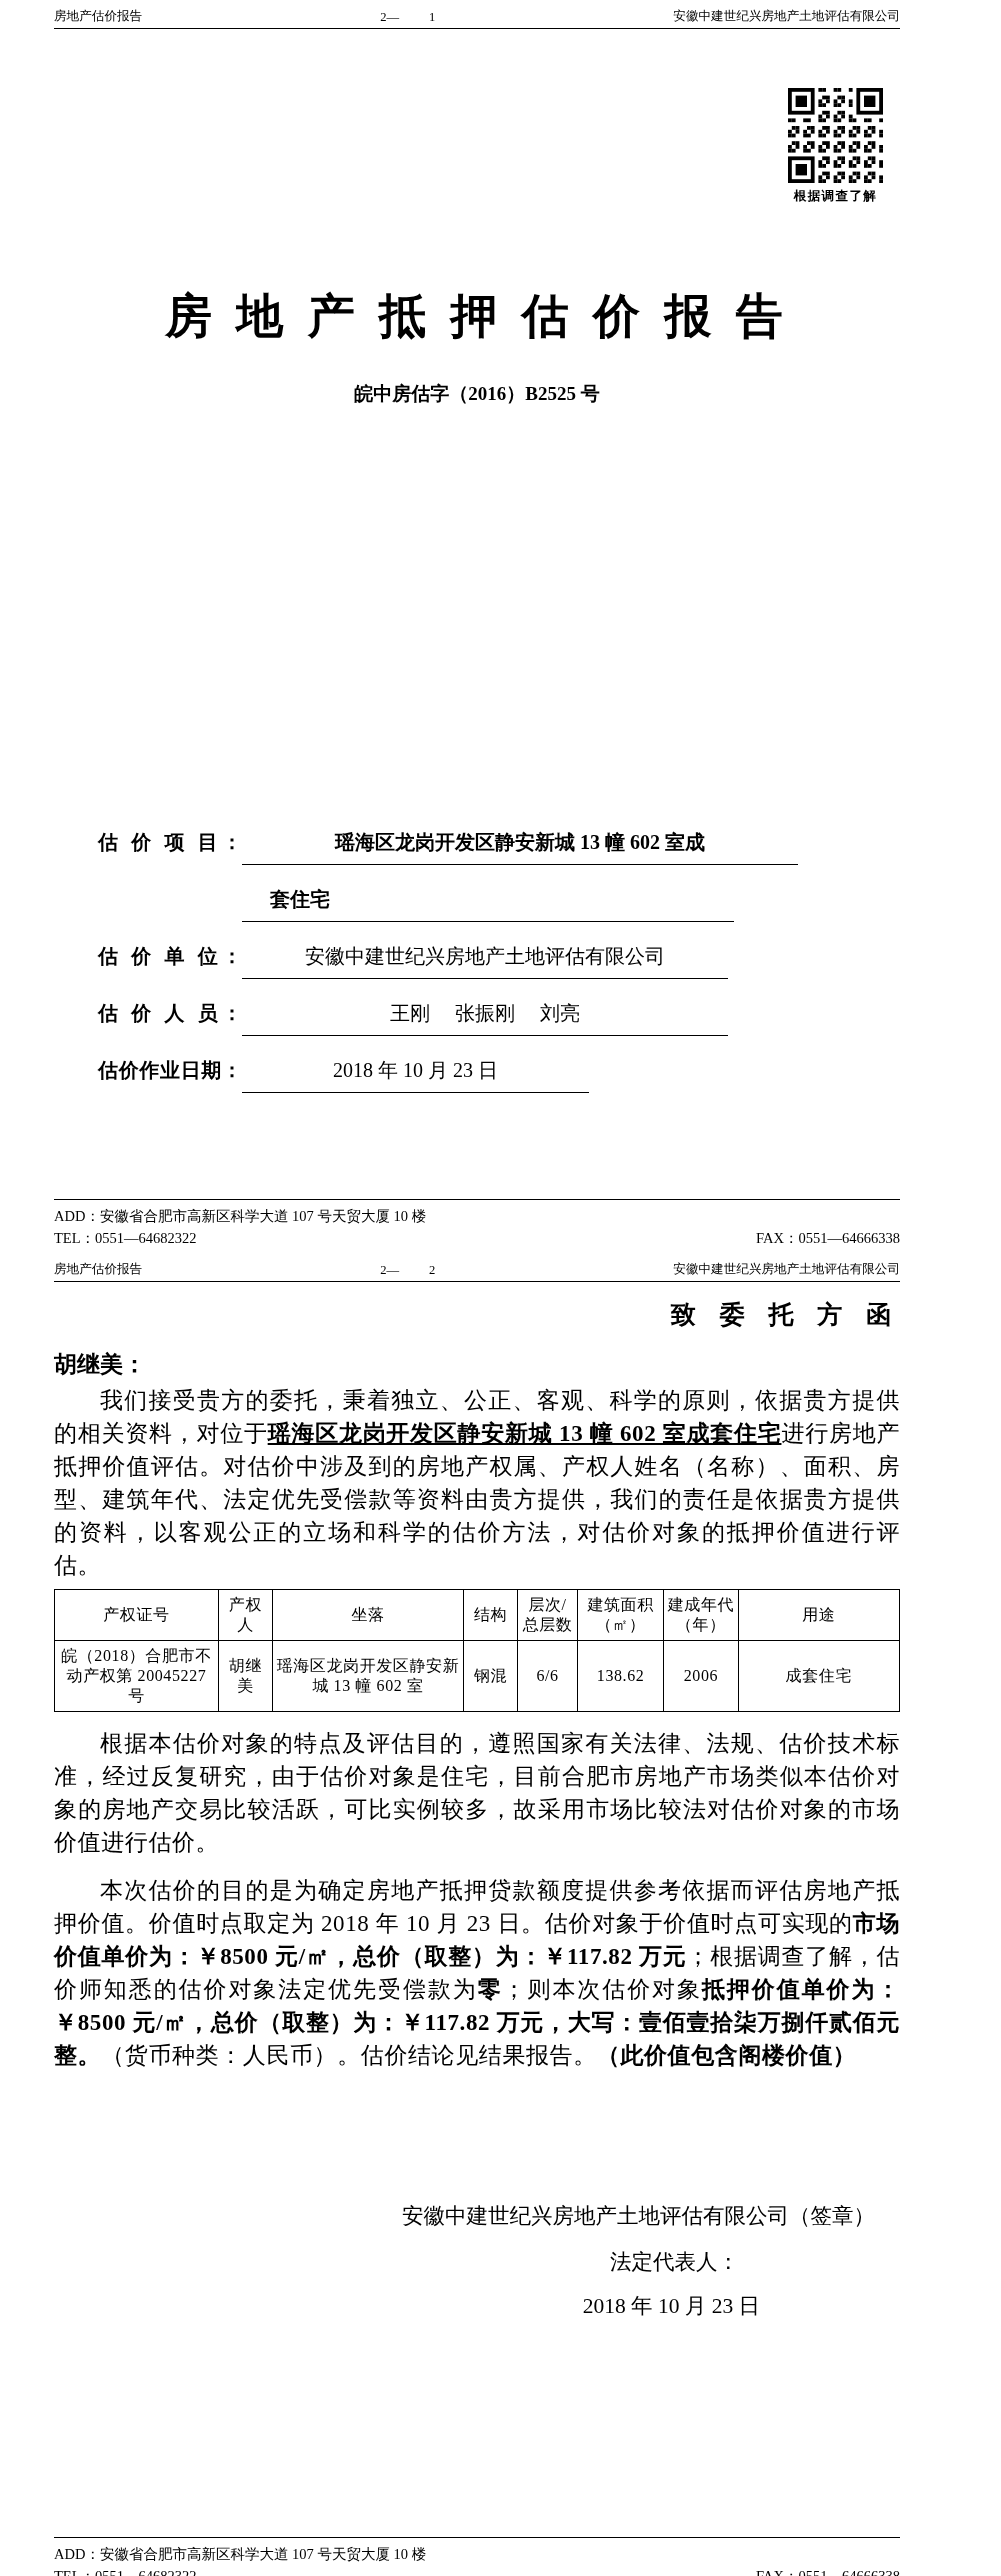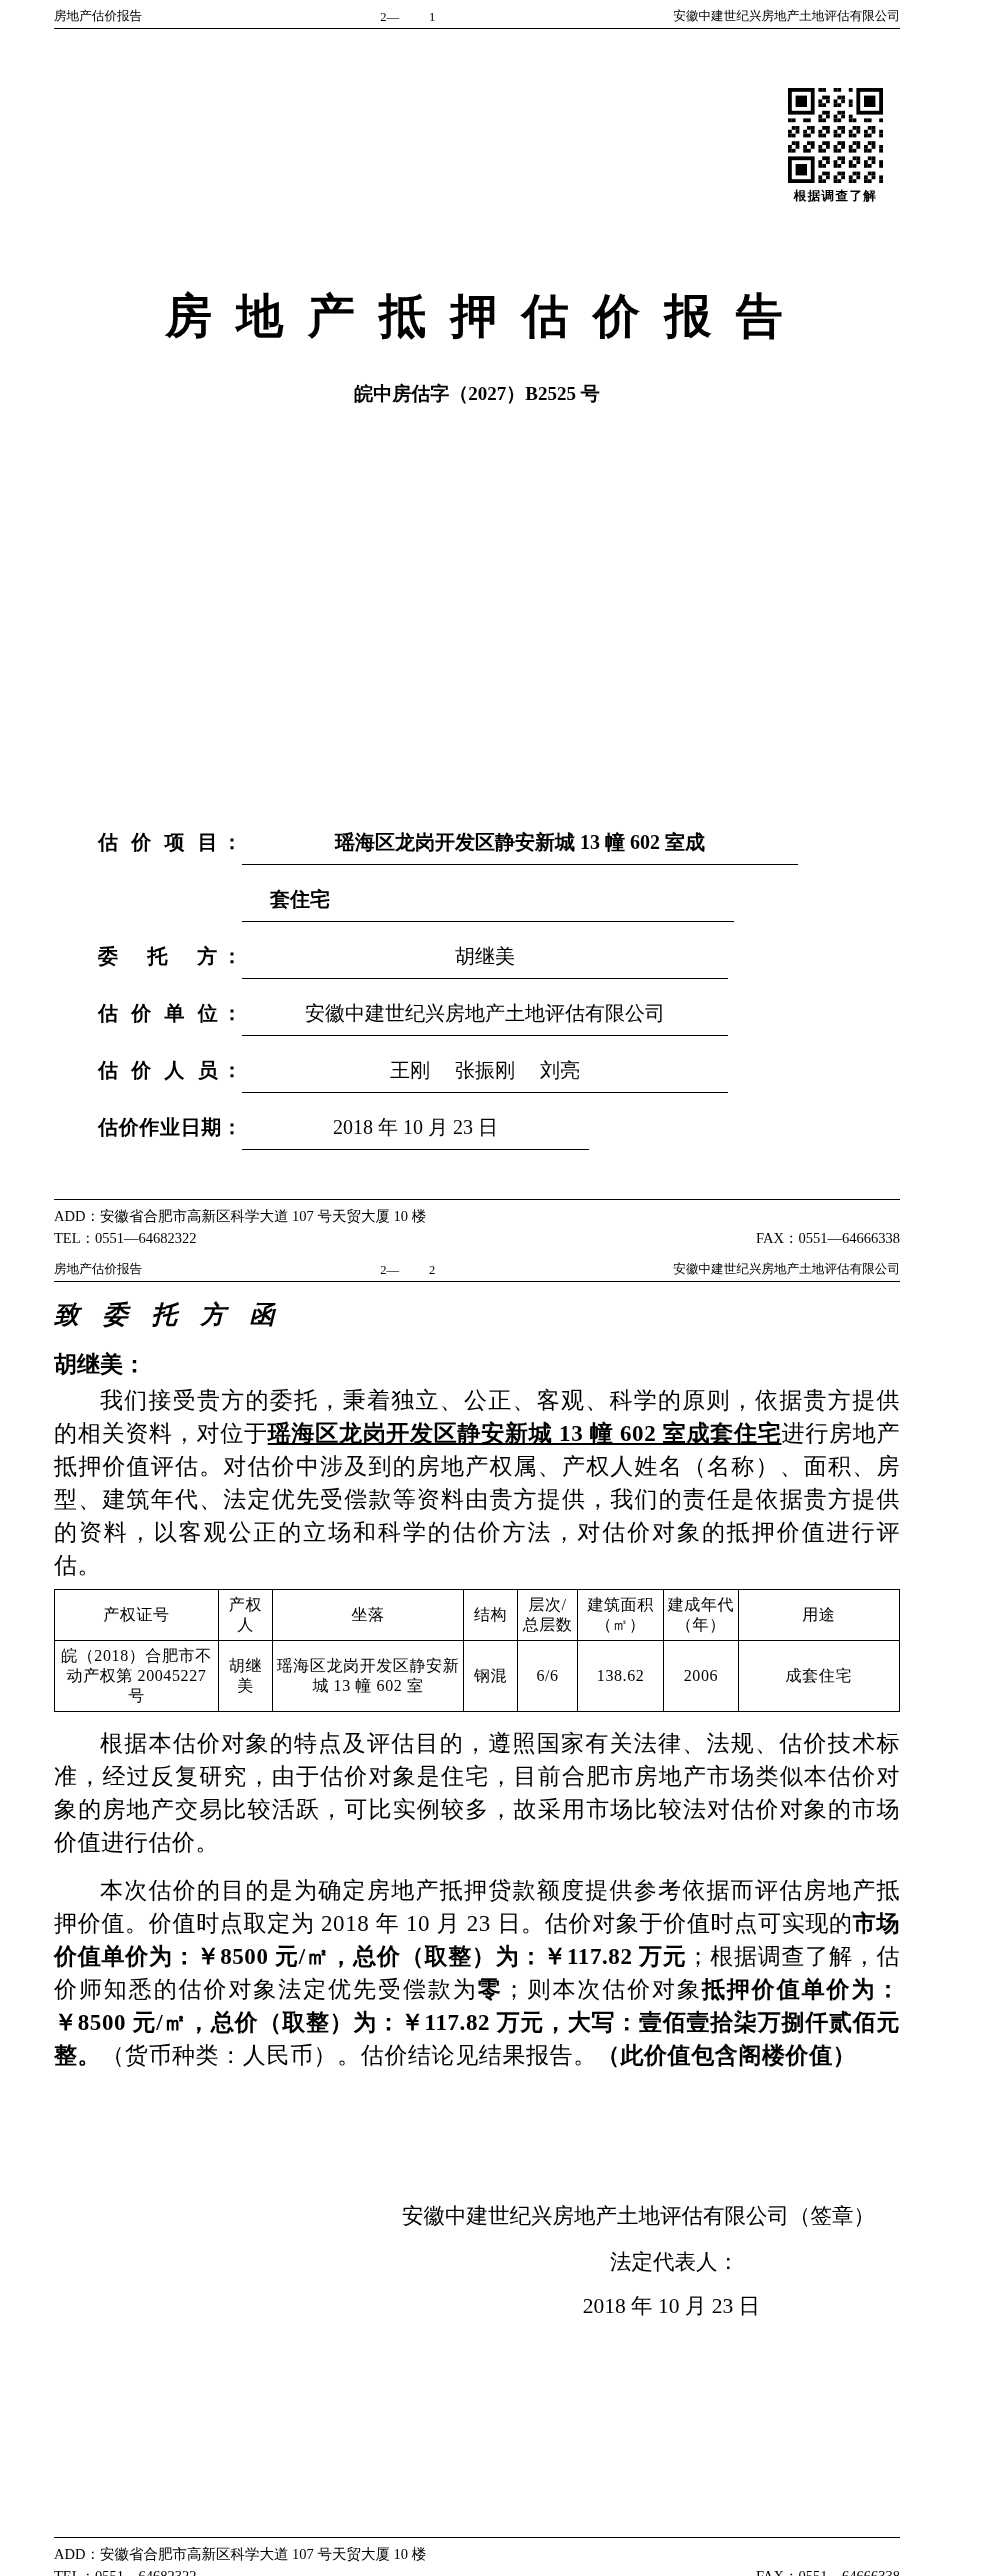--- a/index.html
+++ b/index.html
@@ -54,21 +54,21 @@
   .field-value {
     display:inline-block; border-bottom:1.3px solid #000;
     text-align:center; min-height:29px; padding-bottom:8px;
   }
   .w-proj { width:556px; font-weight:bold; }
   .w-cont { width:492px; margin-left:144px; text-align:left; padding-left:28px; font-weight:bold; }
   .w-std  { width:486px; }
   .w-date { width:347px; }
 
   
-  .letter-title { text-align:left; font-size:25px; font-weight:bold; letter-spacing:8.8px; margin-top:16.4px;font-style:italic; }
+  .letter-title { text-align:right; font-size:25px; font-weight:bold; letter-spacing:8.8px; margin-top:16.4px; }
   .salutation { font-size:23px; font-weight:bold; margin-top:17.7px; }
   .body-text { font-size:23px; line-height:33px; text-align:justify; letter-spacing:0.6px; }
   .para { text-indent:2em; margin-top:3.8px; }
   .mt { margin-top:15px; }
   .seg-b { font-weight:bold; }
   .seg-ub { font-weight:bold; text-decoration:underline; }
 
   .prop-table { width:100%; border-collapse:collapse; margin-top:7.6px; font-size:16px; table-layout:fixed; }
   .prop-table th, .prop-table td {
     border:1.3px solid #000; text-align:center; vertical-align:middle;
@@ -274,33 +274,29 @@
           <rect x="114" y="6" width="30" height="30" fill="#fff"></rect>
           <rect x="120" y="12" width="18" height="18" fill="#000"></rect>
           <rect x="0" y="108" width="42" height="42" fill="#000"></rect>
           <rect x="6" y="114" width="30" height="30" fill="#fff"></rect>
           <rect x="12" y="120" width="18" height="18" fill="#000"></rect>
         </svg></div>
     <div class="qr-caption">根据调查了解</div>
   </div>
 
   <h1 class="doc-title">房 地 产 抵 押 估 价 报 告</h1>
-  <div class="report-no">皖中房估字（2027）B2525 号</div>
+  <div class="report-no">皖中房估字（2016）B2525 号</div>
 
   <div class="fields margins">
     <div class="field-row">
       <span class="field-label">估 价 项 目：</span>
       <span class="field-value w-proj">瑶海区龙岗开发区静安新城 13 幢 602 室成</span>
     </div>
     <div class="field-row">
       <span class="field-value w-cont">套住宅</span>
-    </div>
-    <div class="field-row">
-      <span class="field-label">委　托　方：</span>
-      <span class="field-value w-std">胡继美</span>
     </div>
     <div class="field-row">
       <span class="field-label">估 价 单 位：</span>
       <span class="field-value w-std">安徽中建世纪兴房地产土地评估有限公司</span>
     </div>
     <div class="field-row">
       <span class="field-label">估 价 人 员：</span>
       <span class="field-value w-std">王刚　 张振刚　 刘亮</span>
     </div>
     <div class="field-row">

